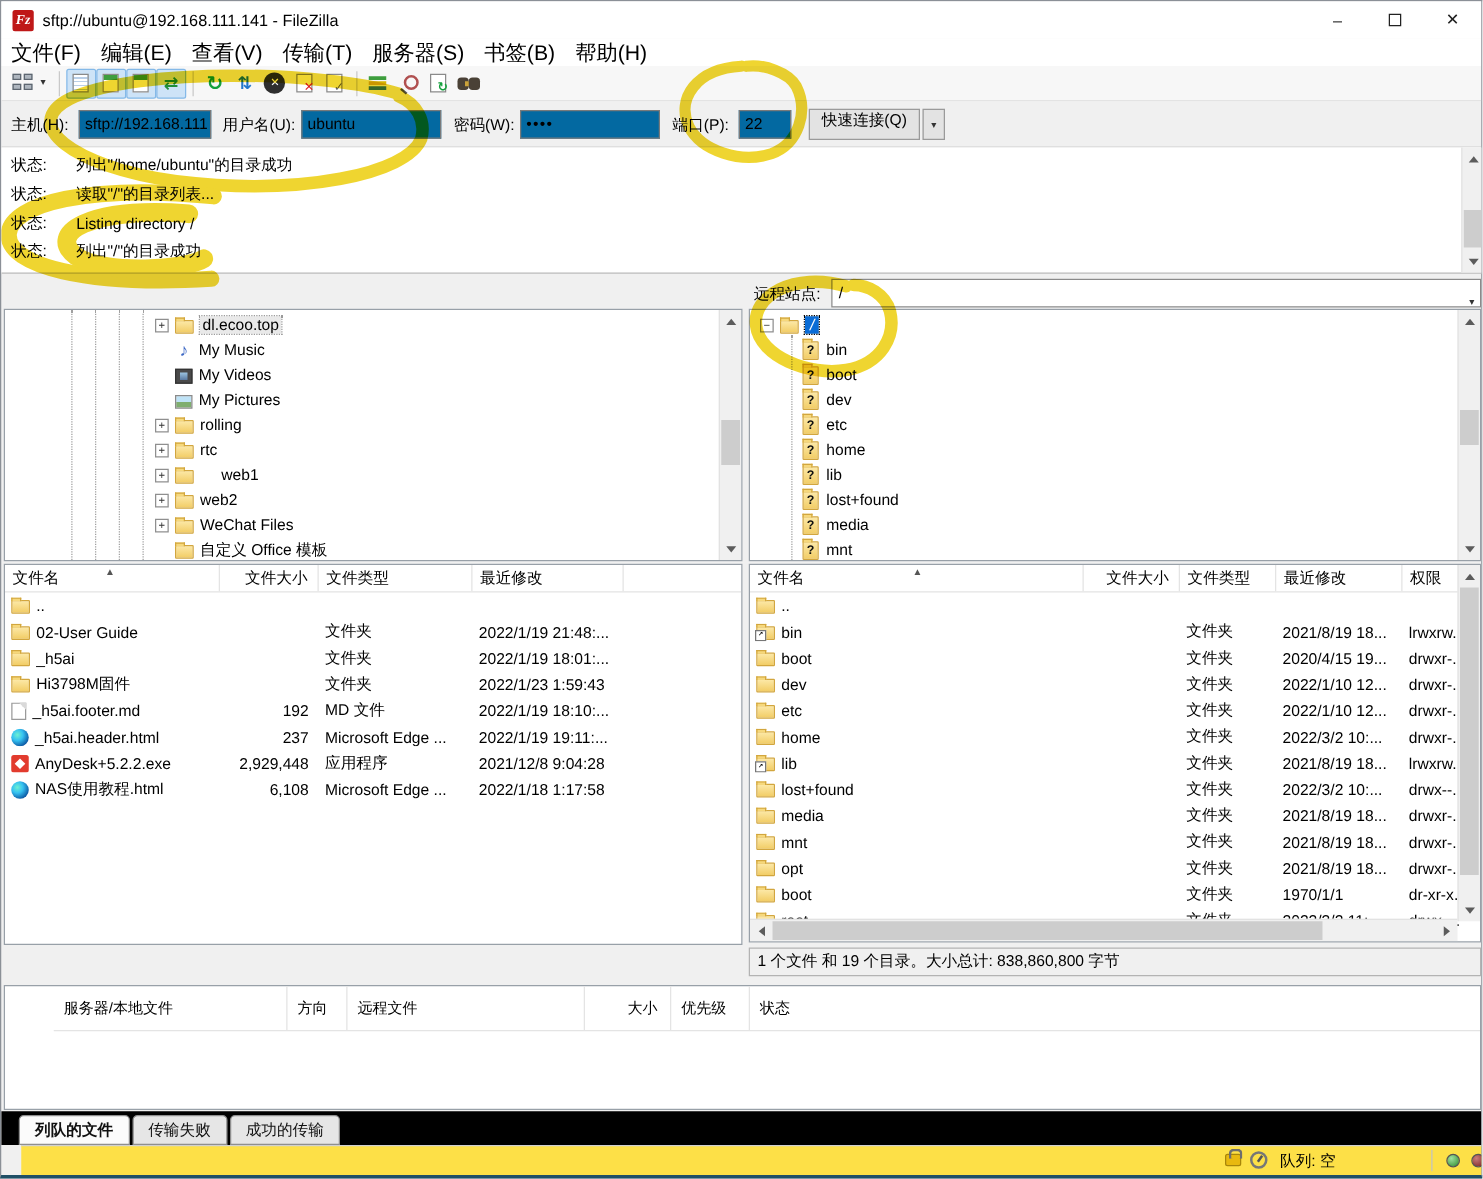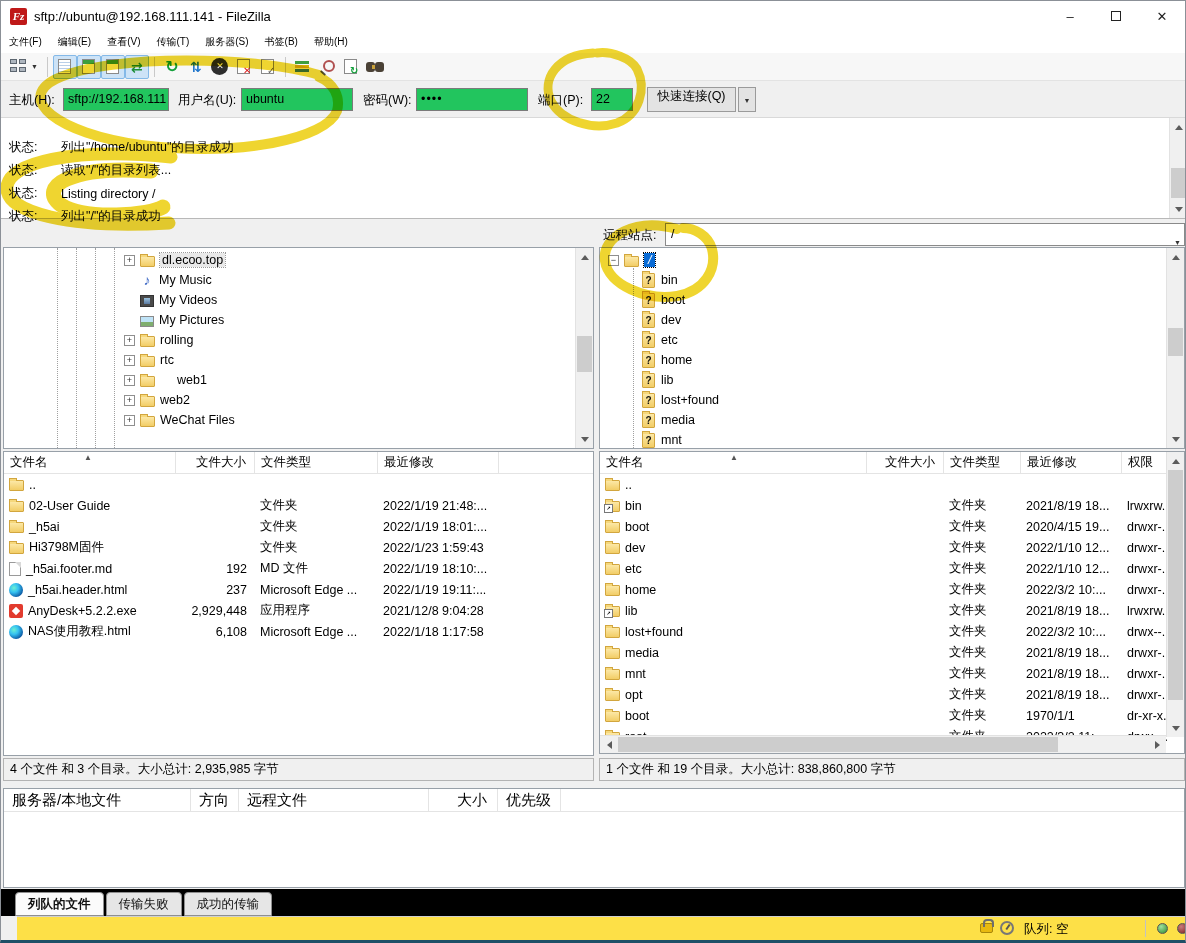--- a/index.html
+++ b/index.html
@@ -10,21 +10,21 @@
 
   
   .titlebar { position:absolute; left:0; top:0; width:100%; height:30px; background:#fff; display:flex; align-items:center; }
   .fz-logo { width:17px; height:17px; margin:0 7px 0 9px; background:#bf1818; color:#fff; font:italic bold 11px/17px "Liberation Serif",serif; text-align:center; border-radius:2px; }
   .title-text { font-size:13px; }
   .win-controls { margin-left:auto; display:flex; height:100%; }
   .win-btn { width:46px; height:100%; display:flex; align-items:center; justify-content:center; font-size:13px; color:#222; }
   .win-max i { display:block; width:10px; height:10px; border:1px solid #222; }
 
   
-  .menubar { position:absolute; left:0; top:30px; width:100%; height:22px; background:#fff; display:flex; align-items:center; font-size:10px; }
+  .menubar { position:absolute; left:0; top:30px; width:100%; height:22px; background:#fff; display:flex; align-items:center; font-size:17px; }
   .menu-item { padding:2px 8px; }
 
   
   .toolbar { position:absolute; left:0; top:52px; width:100%; height:28px; background:#f7f7f7; border-bottom:1px solid #e3e3e3; display:flex; align-items:center; padding-left:5px; }
   .tb-sep { width:1px; height:20px; background:#c9c9c9; margin:0 5px; }
   .tb-btn { width:24px; height:24px; display:flex; align-items:center; justify-content:center; position:relative; }
   .tb-btn.pressed { background:#cde3f7; border:1px solid #84b9e8; border-radius:2px; }
   .tb-caret { font-size:7px; color:#333; padding:0 4px 0 1px; }
   .sm-icon { position:relative; width:17px; height:15px; }
   .sm-icon i { position:absolute; width:7px; height:5px; background:#aeb6bf; border:1px solid #5d6670; }
@@ -44,21 +44,21 @@
   .mag::before { content:""; position:absolute; left:4px; top:1px; width:8px; height:8px; border:2px solid #b05050; border-radius:50%; }
   .mag::after { content:""; position:absolute; left:1px; bottom:0; width:6px; height:2px; background:#555; transform:rotate(40deg); }
   .bino { position:relative; width:18px; height:12px; }
   .bino::before, .bino::after { content:""; position:absolute; top:1px; width:9px; height:10px; background:#4a4136; border-radius:3px; }
   .bino::before { left:0; } .bino::after { right:0; }
   .bino i { position:absolute; left:6px; top:4px; width:6px; height:4px; background:#caa23a; }
 
   
   .quickbar { position:absolute; left:0; top:80px; width:100%; height:37px; background:#f0f0f0; border-bottom:1px solid #d9d9d9; }
   .quickbar .lbl { position:absolute; top:11px; font-size:12.5px; }
-  .fld { position:absolute; top:7px; height:23px; background:#22c55e; border:1px solid #7a7a7a; font-size:12.5px; line-height:21px; padding:0 4px; overflow:hidden; white-space:nowrap; }
+  .fld { position:absolute; top:7px; height:23px; background:#0369a1; border:1px solid #7a7a7a; font-size:12.5px; line-height:21px; padding:0 4px; overflow:hidden; white-space:nowrap; }
   .qc-btn { position:absolute; top:6px; height:25px; background:#e3e3e3; border:1px solid #9a9a9a; font-size:12.5px; text-align:center; }
   .qc-dd { position:absolute; top:6px; height:25px; width:18px; background:#e3e3e3; border:1px solid #9a9a9a; font-size:7px; line-height:25px; text-align:center; color:#333; }
 
   
   .logpane { position:absolute; left:0; top:117px; width:1186px; height:101px; background:#fff; border-bottom:1px solid #b8b8b8; }
   .logline { display:flex; height:23px; align-items:center; font-size:12.5px; padding-left:8px; }
   .logline .pre { width:52px; }
 
   
   .vsb { position:absolute; width:18px; background:#f0f0f0; border-left:1px solid #e2e2e2; }
@@ -111,21 +111,21 @@
   .lrow { display:grid; height:21px; font-size:12.5px; align-items:center; }
   .lrow .c { display:flex; align-items:center; gap:5px; padding-left:5px; overflow:hidden; white-space:nowrap; }
   .lrow .c.r { justify-content:flex-end; padding-right:8px; display:flex; }
   .grid-local { grid-template-columns:172px 79px 123px 121px 1fr; }
   .grid-remote { grid-template-columns:267px 77px 77px 101px 1fr; }
 
   .statusline { position:absolute; top:757px; height:23px; background:#f0f0f0; border:1px solid #b3b3b3; font-size:12.5px; line-height:21px; padding-left:6px; }
 
   
   .queuepane { position:absolute; left:2px; top:787px; width:1182px; height:100px; background:#fff; border:1px solid #98a0a8; }
-  .qhead { display:grid; grid-template-columns:187px 48px 190px 69px 63px 1fr; height:23px; border-bottom:1px solid #e4e4e4; font-size:15px; align-items:center; }
+  .qhead { display:grid; grid-template-columns:187px 48px 190px 69px 63px 1fr; height:36px; border-bottom:1px solid #e4e4e4; font-size:12px; align-items:center;margin-left:39px; }
   .qhead .hc { height:100%; display:flex; align-items:center; padding-left:8px; border-right:1px solid #e4e4e4; }
   .qhead .hc.r { justify-content:flex-end; padding-right:10px; }
 
   .tabsrow { position:absolute; left:0; top:888px; width:100%; height:27px; background:#000000; display:flex; align-items:flex-end; padding-left:14px; gap:2px; }
   .qtab { height:24px; padding:0 12px; font-size:12.5px; line-height:22px; background:#e6e6e6; border:1px solid #8f8f8f; border-radius:4px 4px 0 0; color:#111; }
   .qtab.active { background:#fbfbfb; font-weight:bold; }
 
   
   .statusbar { position:absolute; left:16px; top:915px; width:100%; height:25px; background:#fde047; border-top:1px solid #d0d0d0; font-size:12.5px; }
   .lock { position:absolute; left:963px; top:6px; width:13px; height:10px; background:#e8b90f; border:1px solid #a8860a; border-radius:2px; }
@@ -243,21 +243,21 @@
     <div class="fld" style="left:240px;width:112px">ubuntu</div>
     <span class="lbl" style="left:362px">密码(W):</span>
     <div class="fld" style="left:415px;width:112px;letter-spacing:1px">••••</div>
     <span class="lbl" style="left:537px">端口(P):</span>
     <div class="fld" style="left:590px;width:42px">22</div>
     <div class="qc-btn" style="left:646px;width:89px">快速连接(Q)</div>
     <div class="qc-dd" style="left:737px">▼</div>
   </div>
 
   <div class="logpane">
-    <div style="padding-top:18px">
+    <div style="padding-top:3px">
       <div class="logline">
           <span class="pre">状态:</span>
           <span>列出"/home/ubuntu"的目录成功</span>
         </div>
       <div class="logline">
           <span class="pre">状态:</span>
           <span>读取"/"的目录列表...</span>
         </div>
       <div class="logline">
           <span class="pre">状态:</span>
@@ -328,20 +328,24 @@
       <div class="tree-row" style="padding-left:120px">
           <span class="exp">+</span>
           <span class="fi folder"></span>
           <span style="margin-left:5px">web2</span>
         </div>
       <div class="tree-row" style="padding-left:120px">
           <span class="exp">+</span>
           <span class="fi folder"></span>
           <span style="margin-left:5px">WeChat Files</span>
         </div>
+      <div class="tree-row" style="padding-left:136px">
+          <span class="fi folder"></span>
+          <span style="margin-left:5px">自定义 Office 模板</span>
+        </div>
     </div>
     <div class="vsb" style="right:0;top:0;height:200px">
       <div class="sb-up">
           <span class="tri-up"></span>
         </div>
       <div class="sb-thumb" style="top:88px;height:36px"></div>
       <div class="sb-dn">
           <span class="tri-dn"></span>
         </div>
     </div>
@@ -664,39 +668,41 @@
       <div class="sb-lf">
           <span class="tri-lf"></span>
         </div>
       <div class="sb-thumb-h" style="left:18px;width:440px"></div>
       <div class="sb-rt">
           <span class="tri-rt"></span>
         </div>
     </div>
   </div>
 
-  <div class="statusline" style="left:2px;width:591px">4 个文件 和 3 个目录。大小总计: 2,935,985 字节</div>
   <div class="statusline" style="left:598px;width:586px">1 个文件 和 19 个目录。大小总计: 838,860,800 字节</div>
 
   <div class="queuepane">
     <div class="qhead">
       <div class="hc">
           <span>服务器/本地文件</span>
         </div>
       <div class="hc">
           <span>方向</span>
         </div>
       <div class="hc">
           <span>远程文件</span>
         </div>
       <div class="hc r">
           <span>大小</span>
         </div>
       <div class="hc">
           <span>优先级</span>
+        </div>
+      <div class="hc" style="border-right:none">
+          <span>状态</span>
         </div>
     </div>
   </div>
 
   <div class="tabsrow">
     <div class="qtab active">列队的文件</div>
     <div class="qtab">传输失败</div>
     <div class="qtab">成功的传输</div>
   </div>
 

